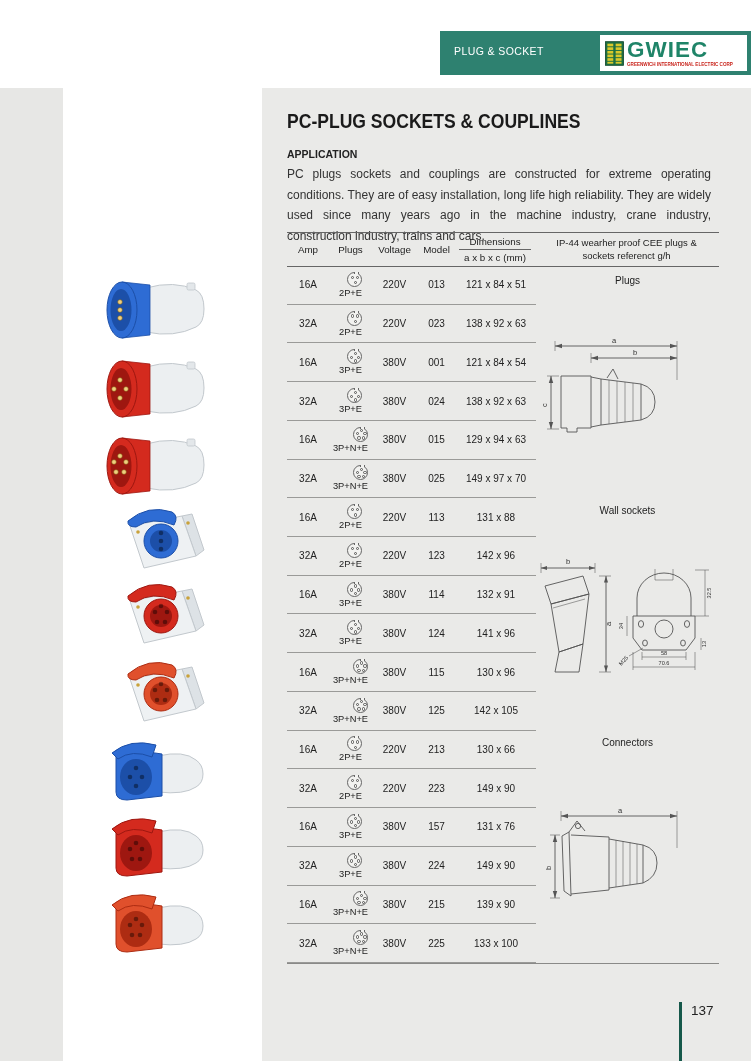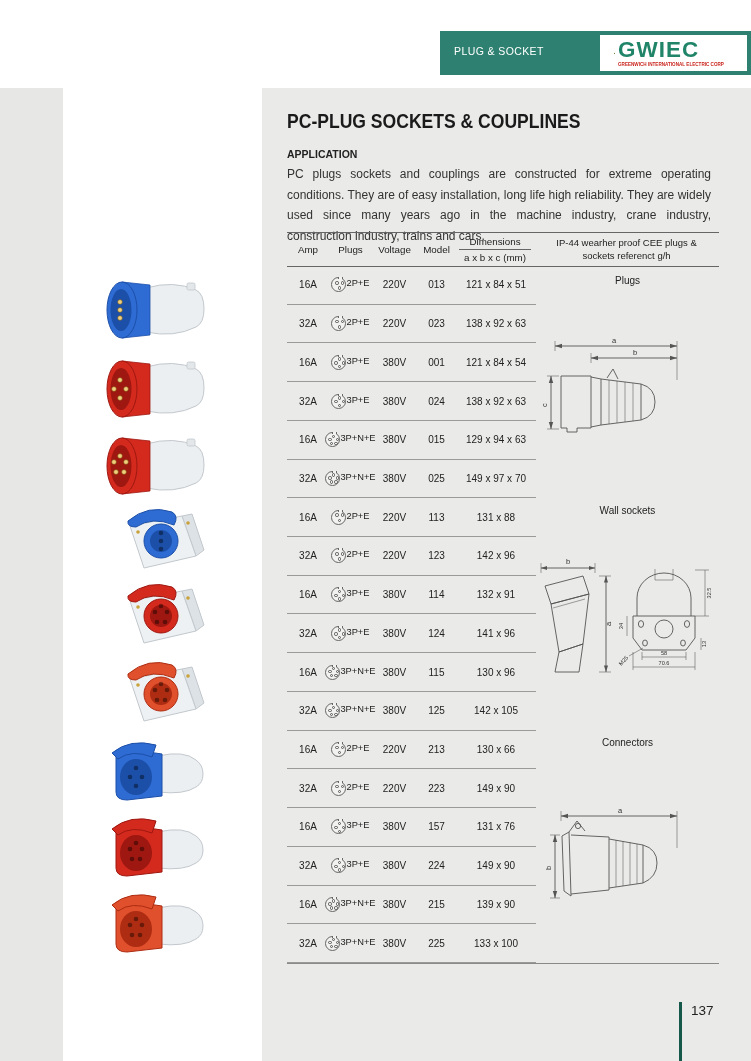--- a/index.html
+++ b/index.html
@@ -2,21 +2,21 @@
 <html><head>
 <meta charset="utf-8">
 <style>
   html,body{margin:0;padding:0;}
   body{width:751px;height:1061px;background:#fff;font-family:"Liberation Sans",sans-serif;position:relative;overflow:hidden;}
   .page{position:absolute;left:0;top:0;width:751px;height:1061px;}
 
   
   .banner{position:absolute;left:440px;top:31px;width:311px;height:44px;background:#2E8170;}
   .banner-label{position:absolute;left:14px;top:14px;color:#fff;font-size:10.5px;letter-spacing:.4px;}
-  .logo-box{position:absolute;right:4px;top:4px;width:147px;height:36px;background:#fff;display:flex;align-items:center;box-sizing:border-box;padding:2px 14px;}
+  .logo-box{position:absolute;right:4px;top:4px;width:147px;height:36px;background:#fff;display:flex;align-items:center;box-sizing:border-box;padding:2px 5px;}
   .logo-main{margin-left:3px;display:flex;flex-direction:column;line-height:1;}
   .logo-text{font-size:22px;font-weight:bold;color:#1F8468;letter-spacing:1px;transform:scaleX(1.02);transform-origin:left;}
   .logo-sub{font-size:5px;color:#C9251D;white-space:nowrap;margin-top:1px;transform:scaleX(.92);transform-origin:left;font-weight:bold;}
 
   
   .left-strip{position:absolute;left:0;top:88px;width:63px;height:973px;background:#E7E7E5;}
   .main{position:absolute;left:238px;top:88px;width:513px;height:973px;background:#EAEAE8;margin-left:24px;}
 
   .title{position:absolute;left:25px;top:22px;font-size:19.5px;font-weight:bold;color:#1a1a1a;display:inline-block;transform:scaleX(.9);transform-origin:left;white-space:nowrap;letter-spacing:0;}
   .app-heading{position:absolute;left:25px;top:60px;font-size:10.5px;font-weight:bold;color:#222;}
@@ -27,21 +27,21 @@
   .line{position:absolute;left:0;right:0;height:1px;background:#666;}
   .line.top{top:0;}
   .line.head{top:34px;}
   .line.bot{top:731px;background:#8a8a88;}
   .hdr{position:absolute;left:0;top:0;width:432px;height:34px;display:grid;grid-template-columns:42px 43px 45px 39px 78px 1fr;align-items:center;justify-items:center;text-align:center;font-size:9.8px;}
   .hd-dims{display:flex;flex-direction:column;align-items:center;width:72px;}
   .hd-dims .dline{width:72px;height:1px;background:#666;margin:2px 0;}
   .hd-right{font-size:9.5px;line-height:1.4;}
   .rows{position:absolute;left:0;top:34px;width:249px;}
   .row{height:38.72px;box-sizing:border-box;border-bottom:1px solid #9a9a98;display:grid;grid-template-columns:42px 43px 45px 39px 80px;align-items:center;justify-items:center;font-size:10px;}
-  .poles-cell{display:flex;flex-direction:row;align-items:flex-start;}
+  .poles-cell{display:flex;flex-direction:column;align-items:flex-end;}
   .pins{position:relative;width:15px;height:15px;border:1px solid #666;border-radius:50%;box-sizing:border-box;background:#f2f2f0;}
   .pins::before{content:'';position:absolute;left:5.5px;top:-1px;width:3px;height:2px;background:#f2f2f0;border-left:1px solid #666;border-right:1px solid #666;}
   .pins i{position:absolute;width:3.4px;height:3.4px;border:1px solid #555;border-radius:50%;box-sizing:border-box;}
   .poles-label{font-size:9.3px;margin-top:1px;}
 
   
   .sec-label{position:absolute;left:249px;width:183px;text-align:center;font-size:10px;color:#222;}
   .diag{position:absolute;}
   .diag line,.diag path,.diag polygon,.diag rect,.diag circle,.diag ellipse{stroke:#555;fill:none;stroke-width:.9;}
   .diag .thin{stroke-width:.55;}

